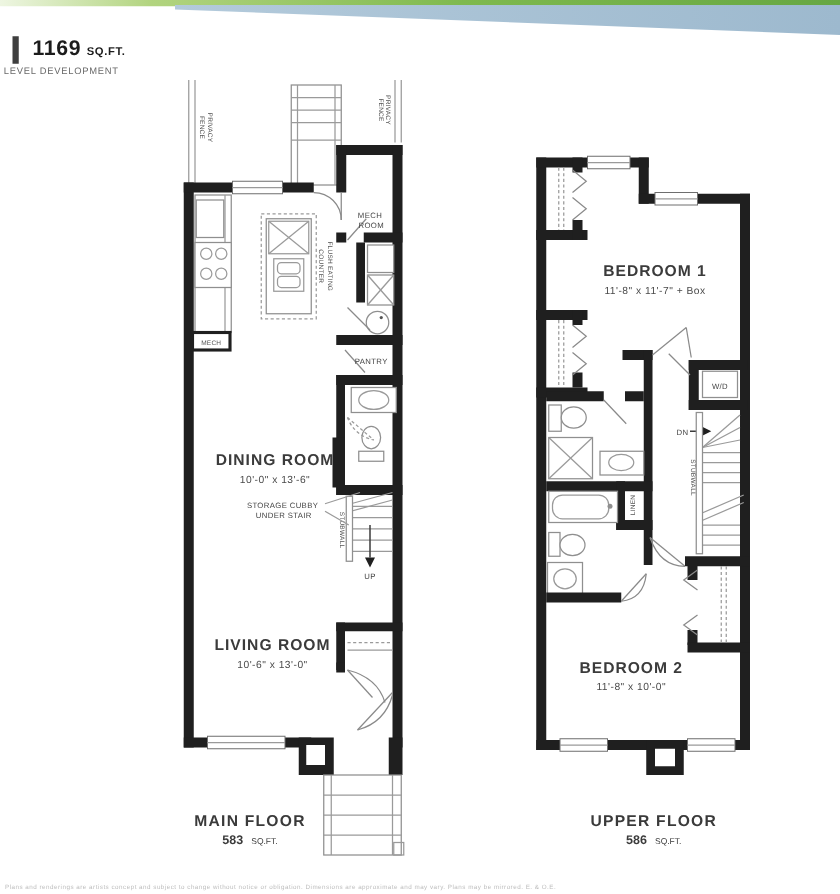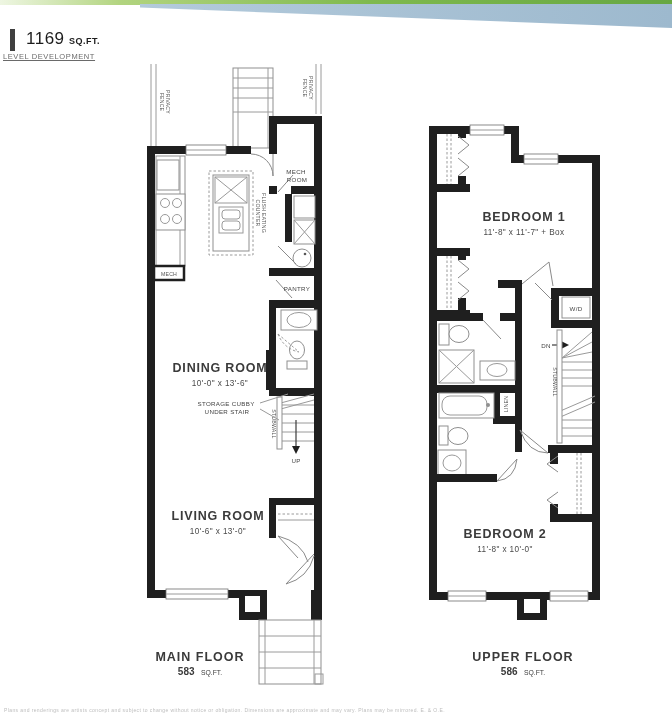--- a/index.html
+++ b/index.html
@@ -7,23 +7,23 @@
         font-family:"Liberation Sans",sans-serif;}
   
   .banner-green{position:absolute;top:0;left:0;width:672px;height:5px;
     background:linear-gradient(90deg,#eef6e2 0%,#b2d47f 18%,#7fb94e 55%,#67a743 100%);}
   .banner-blue{position:absolute;top:4px;left:140px;width:532px;height:24px;
     background:linear-gradient(90deg,#b3cadb 0%,#9db9ce 100%);
     clip-path:polygon(0 0,100% 0,100% 100%,0 15%);}
   
   .hdr-bar{position:absolute;left:10px;top:29px;width:5px;height:22px;background:#3f3f3f;}
   .hdr-title{position:absolute;left:26px;top:29px;color:#1c1c1c;white-space:nowrap;}
-  .hdr-title .num{font-size:17px;font-weight:normal;letter-spacing:.5px;margin-top:40px;}
+  .hdr-title .num{font-size:17px;font-weight:bold;letter-spacing:.5px;margin-top:40px;}
   .hdr-title .unit{font-size:9px;font-weight:bold;letter-spacing:.5px;}
-  .hdr-sub{position:absolute;left:3px;top:52px;font-size:7.5px;letter-spacing:.6px;color:#6a6a6a;white-space:nowrap;text-decoration:underline;}
+  .hdr-sub{position:absolute;left:3px;top:52px;font-size:7.5px;letter-spacing:.6px;color:#6a6a6a;white-space:nowrap;}
   
   .footer{position:absolute;left:4px;right:4px;top:707px;font-size:5px;color:#bdbdbd;
     white-space:nowrap;overflow:hidden;letter-spacing:.4px;}
   svg{position:absolute;left:0;top:0;}
   svg text{fill:#3b3b3b;}
   .room-lbl{font-size:12.5px;font-weight:bold;letter-spacing:.8px;}
   .dim-lbl{font-size:8.2px;letter-spacing:.4px;fill:#4a4a4a;}
   .sm-lbl{font-size:6.2px;letter-spacing:.3px;fill:#444;}
   .tiny-lbl{font-size:5.2px;letter-spacing:.2px;fill:#555;}
   .floor-lbl{font-size:12.5px;font-weight:bold;letter-spacing:1px;fill:#3a3a3a;}

